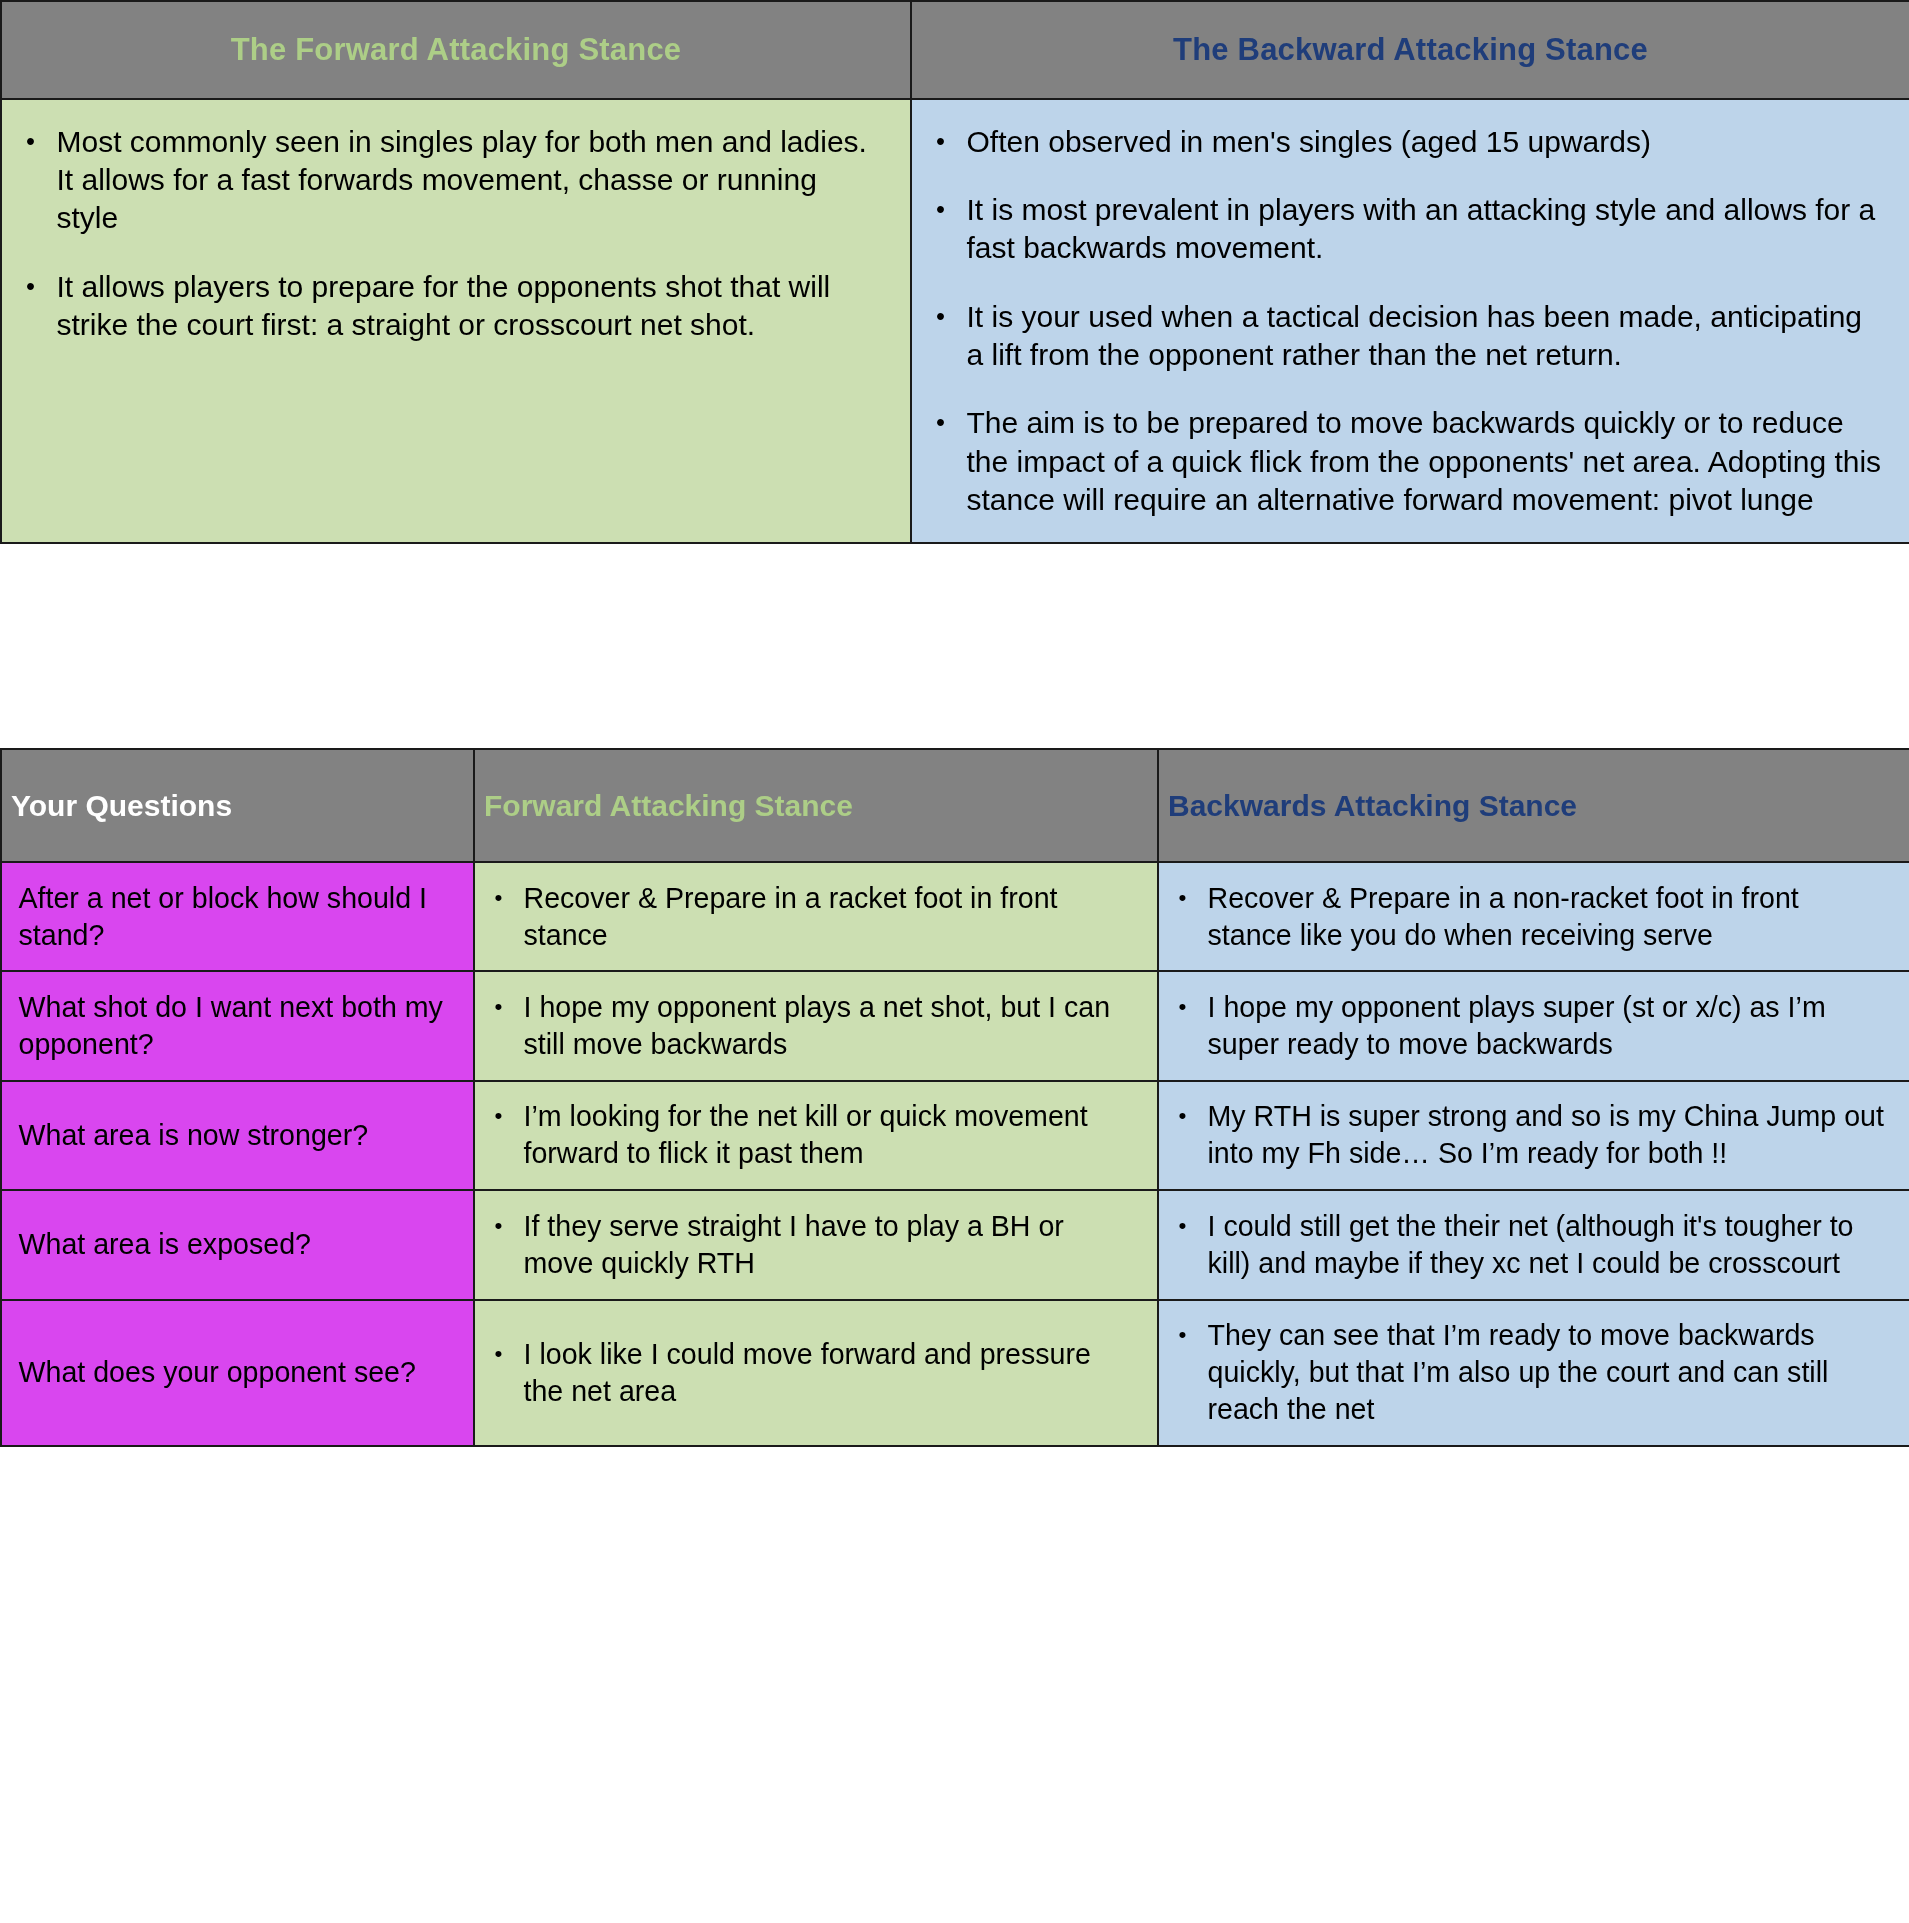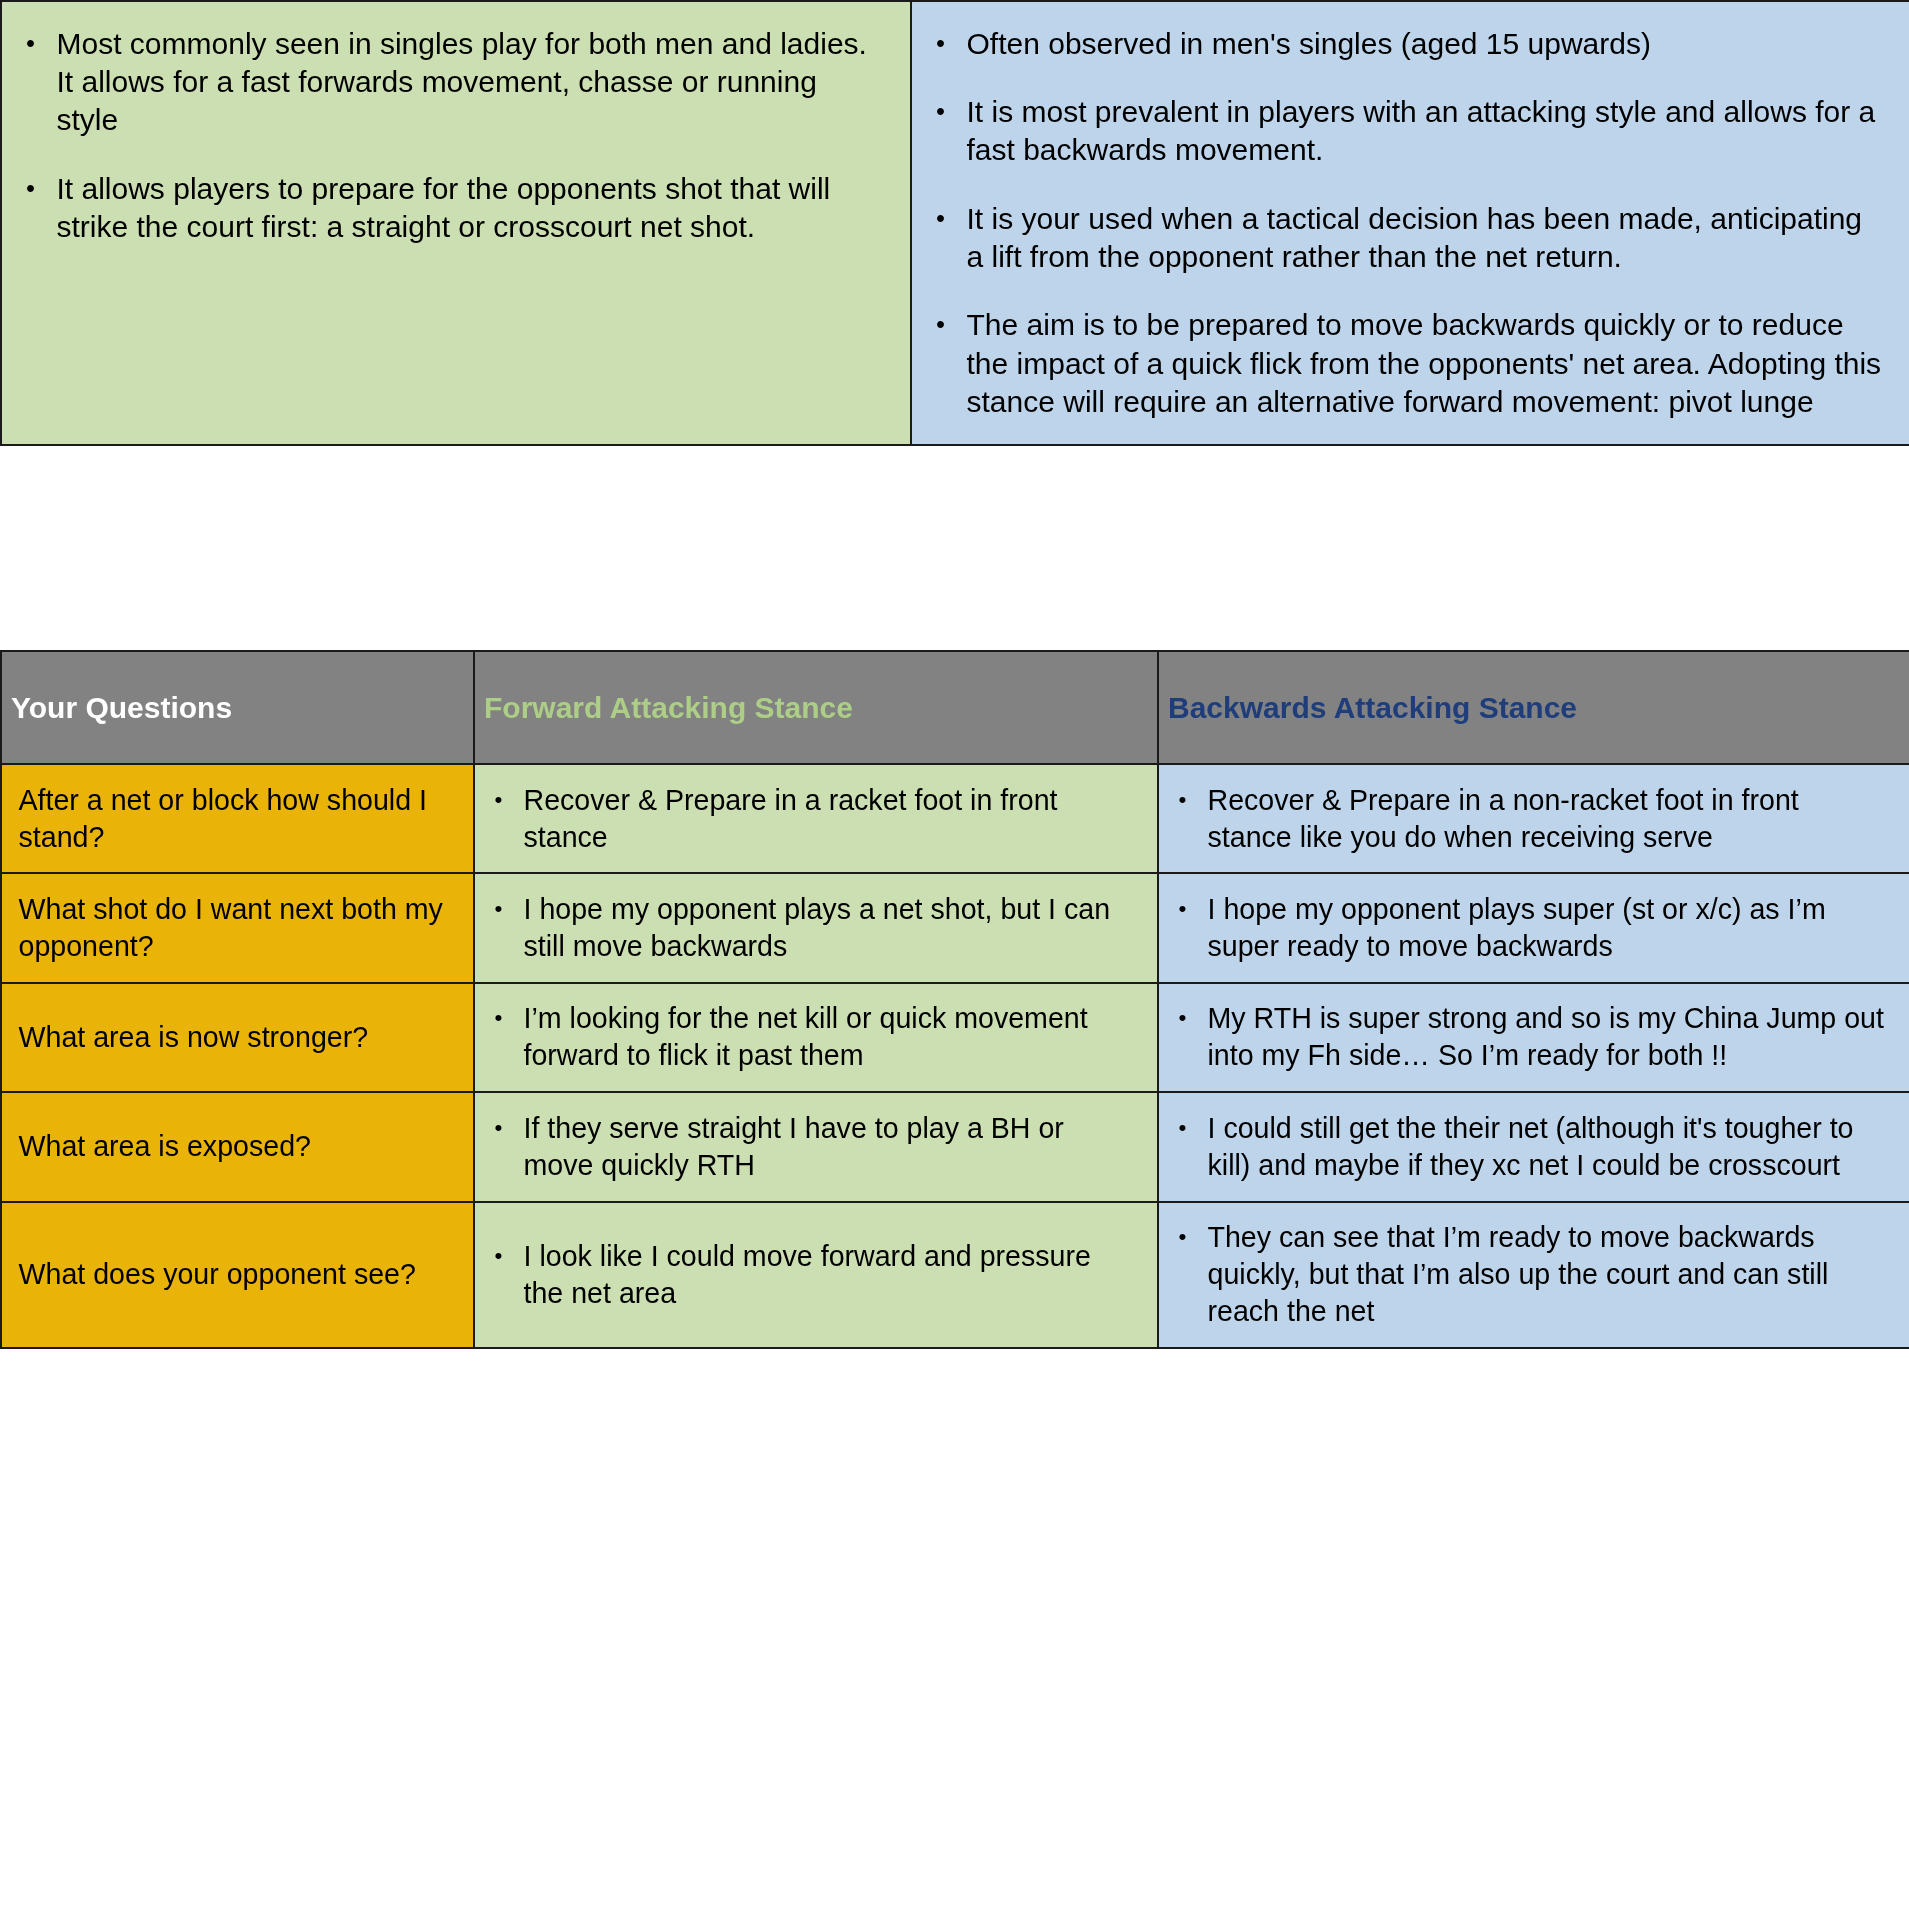--- a/index.html
+++ b/index.html
@@ -98,21 +98,21 @@
     padding: 0 9px;
   }
   .t2-head-cell .htxt2 {
     font-size: 30px;
     font-weight: bold;
     display: block;
   }
   .h-white { color: #ffffff; }
 
   .t2-q-cell {
-    background: #eab308;
+    background: #d946ef;
     border: 2.3px solid #1a1a1a;
     vertical-align: middle;
     padding: 13.5px 10.5px 13.5px 16.5px;
     font-size: 28.6px;
     line-height: 1.30;
     margin-top: 24px;
   }
   .t2-ans-cell {
     border: 2.3px solid #1a1a1a;
     vertical-align: middle;
@@ -134,20 +134,28 @@
 <body>
 
 <div class="page">
 
   <table class="table1">
     <colgroup>
         <col class="c1">
         <col class="c2">
       </colgroup>
     <tbody>
+      <tr>
+        <th class="t1-head-cell">
+          <span class="htxt h-green">The Forward Attacking Stance</span>
+        </th>
+        <th class="t1-head-cell">
+          <span class="htxt h-navy">The Backward Attacking Stance</span>
+        </th>
+      </tr>
       <tr>
         <td class="t1-body-cell cell-green">
           <ul class="bullets">
             <li>
               <span class="bul">•</span>
               <span>Most commonly seen in singles play for both men and ladies.  It allows for a fast forwards movement, chasse or running style</span>
             </li>
             <li>
               <span class="bul">•</span>
               <span>It allows players to prepare for the opponents shot that will strike the court first: a straight or crosscourt net shot.</span>

